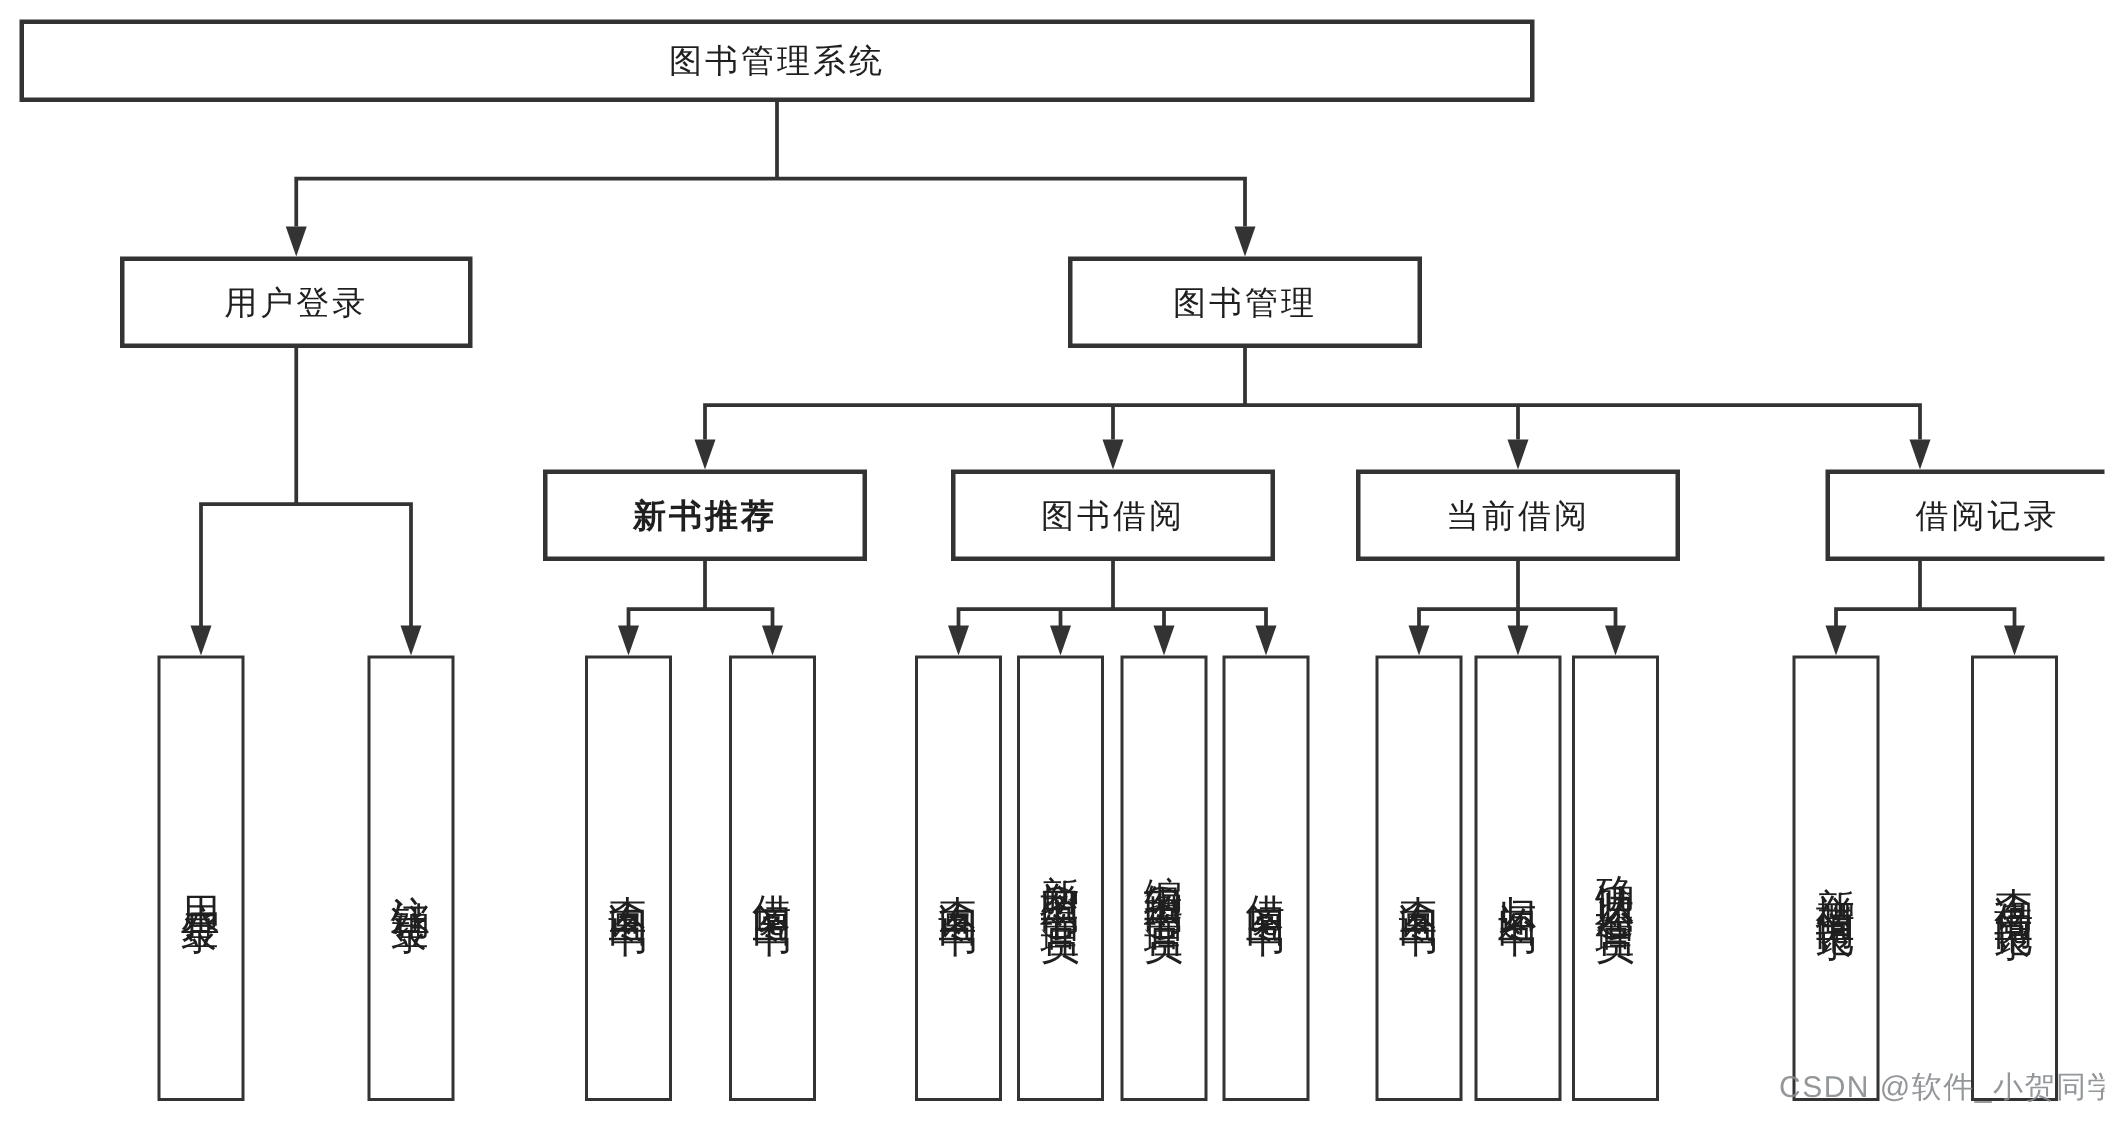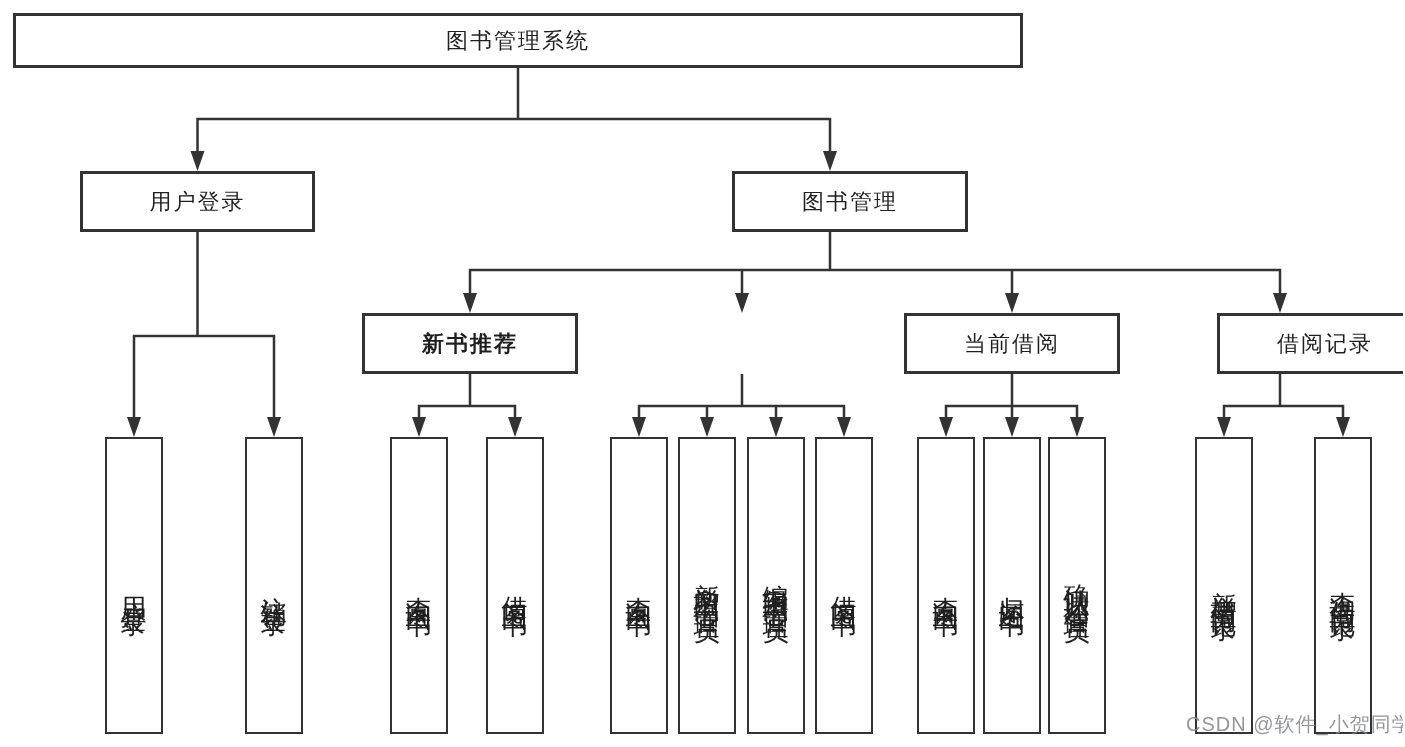--- a/index.html
+++ b/index.html
@@ -115,26 +115,29 @@
     </g>
   </svg>
 
   <div class="hnode" style="left:13px; top:13px; width:1010px; height:55px;">
     <span>图书管理系统</span>
   </div>
 
   <div class="hnode" style="left:80px; top:171px; width:235px; height:61px;">
     <span>用户登录</span>
   </div>
-  <div class="hnode" style="left:712px; top:171px; width:236px; height:61px;margin-left:20px;">
+  <div class="hnode" style="left:712px; top:171px; width:236px; height:61px;">
     <span>图书管理</span>
   </div>
 
   <div class="hnode" style="left:362px; top:313px; width:216px; height:61px;font-weight:bold;">
     <span>新书推荐</span>
+  </div>
+  <div class="hnode" style="left:634px; top:313px; width:216px; height:61px;">
+    <span>图书借阅</span>
   </div>
   <div class="hnode" style="left:904px; top:313px; width:216px; height:61px;">
     <span>当前借阅</span>
   </div>
   <div class="hnode" style="left:1172px; top:313px; width:216px; height:61px;margin-left:45px;">
     <span>借阅记录</span>
   </div>
 
   <div class="leaf" style="left:105px;">
     <span>用户登录</span>

